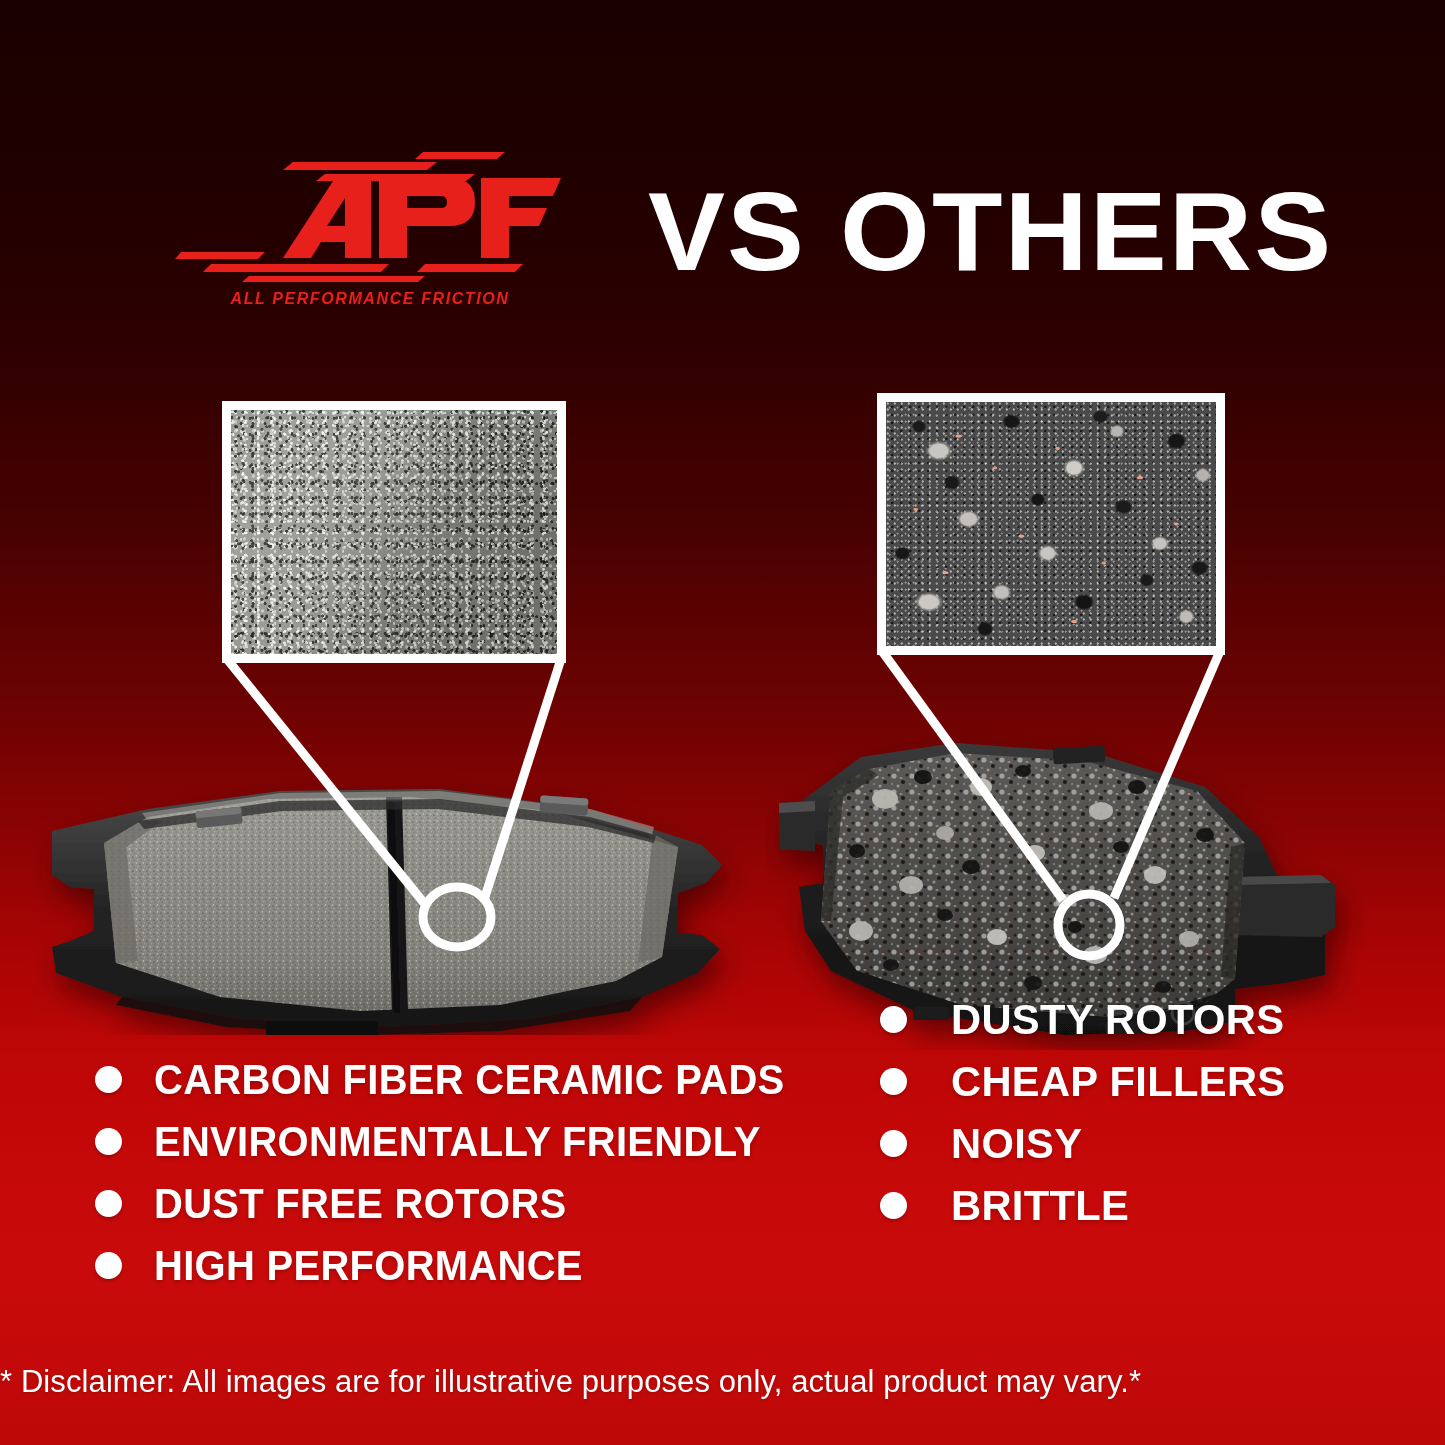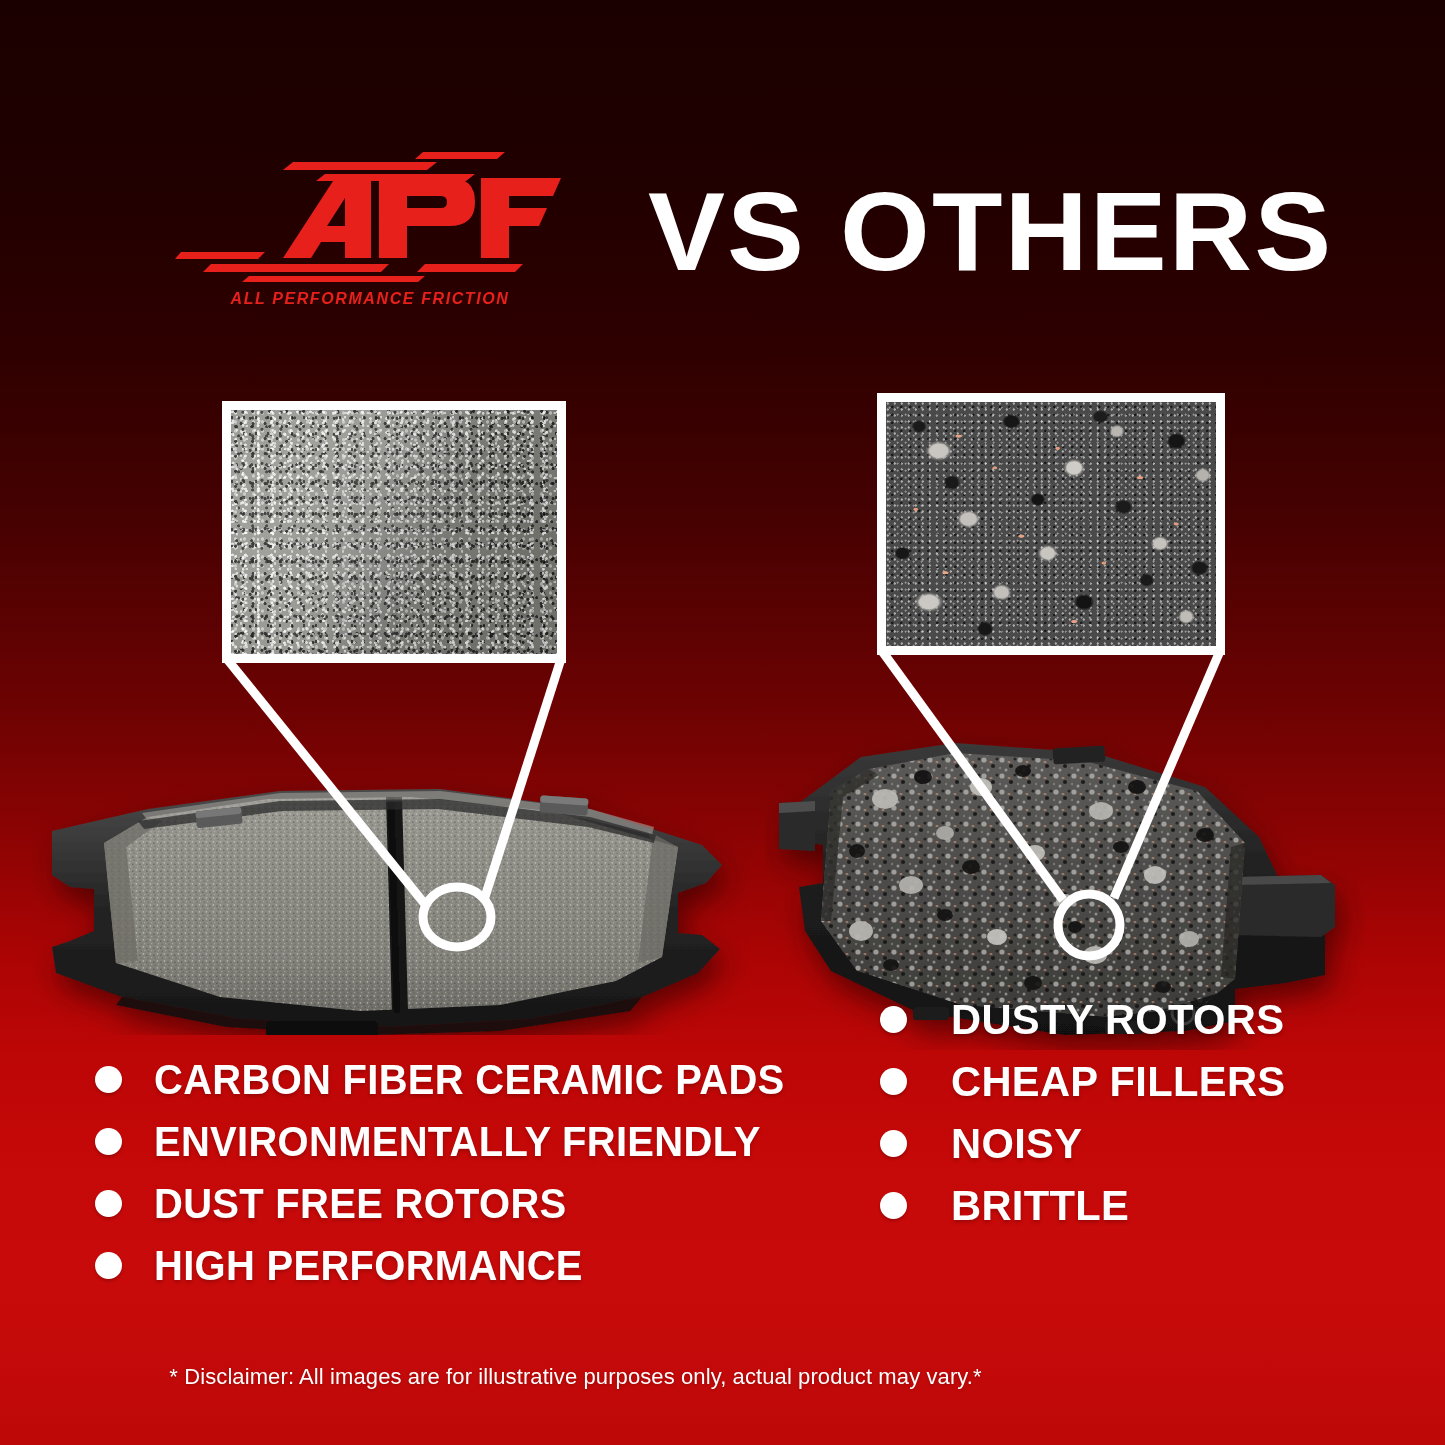--- a/index.html
+++ b/index.html
@@ -175,24 +175,23 @@
     letter-spacing:.3px;
     white-space:nowrap;
     text-shadow:0 2px 4px rgba(0,0,0,.22);
   }
   #col-left .feature-text{margin-left:32px;transform:scaleX(.93);transform-origin:left center;}
   #col-right .feature-text{margin-left:44px;transform:scaleX(.97);transform-origin:left center;}
 
   
   #disclaimer{
     position:absolute;left:0;top:1364px;width:1151px;
-    text-align:center;
     color:#ffffff;
     font-family:"Liberation Sans", sans-serif;
-    font-size:22px;
+    font-size:31px;
     font-weight:normal;
     letter-spacing:.1px;
     white-space:nowrap;
     text-shadow:0 1px 3px rgba(0,0,0,.2);
   }
 </style>
 </head>
 <body>
 
 <div id="poster">

